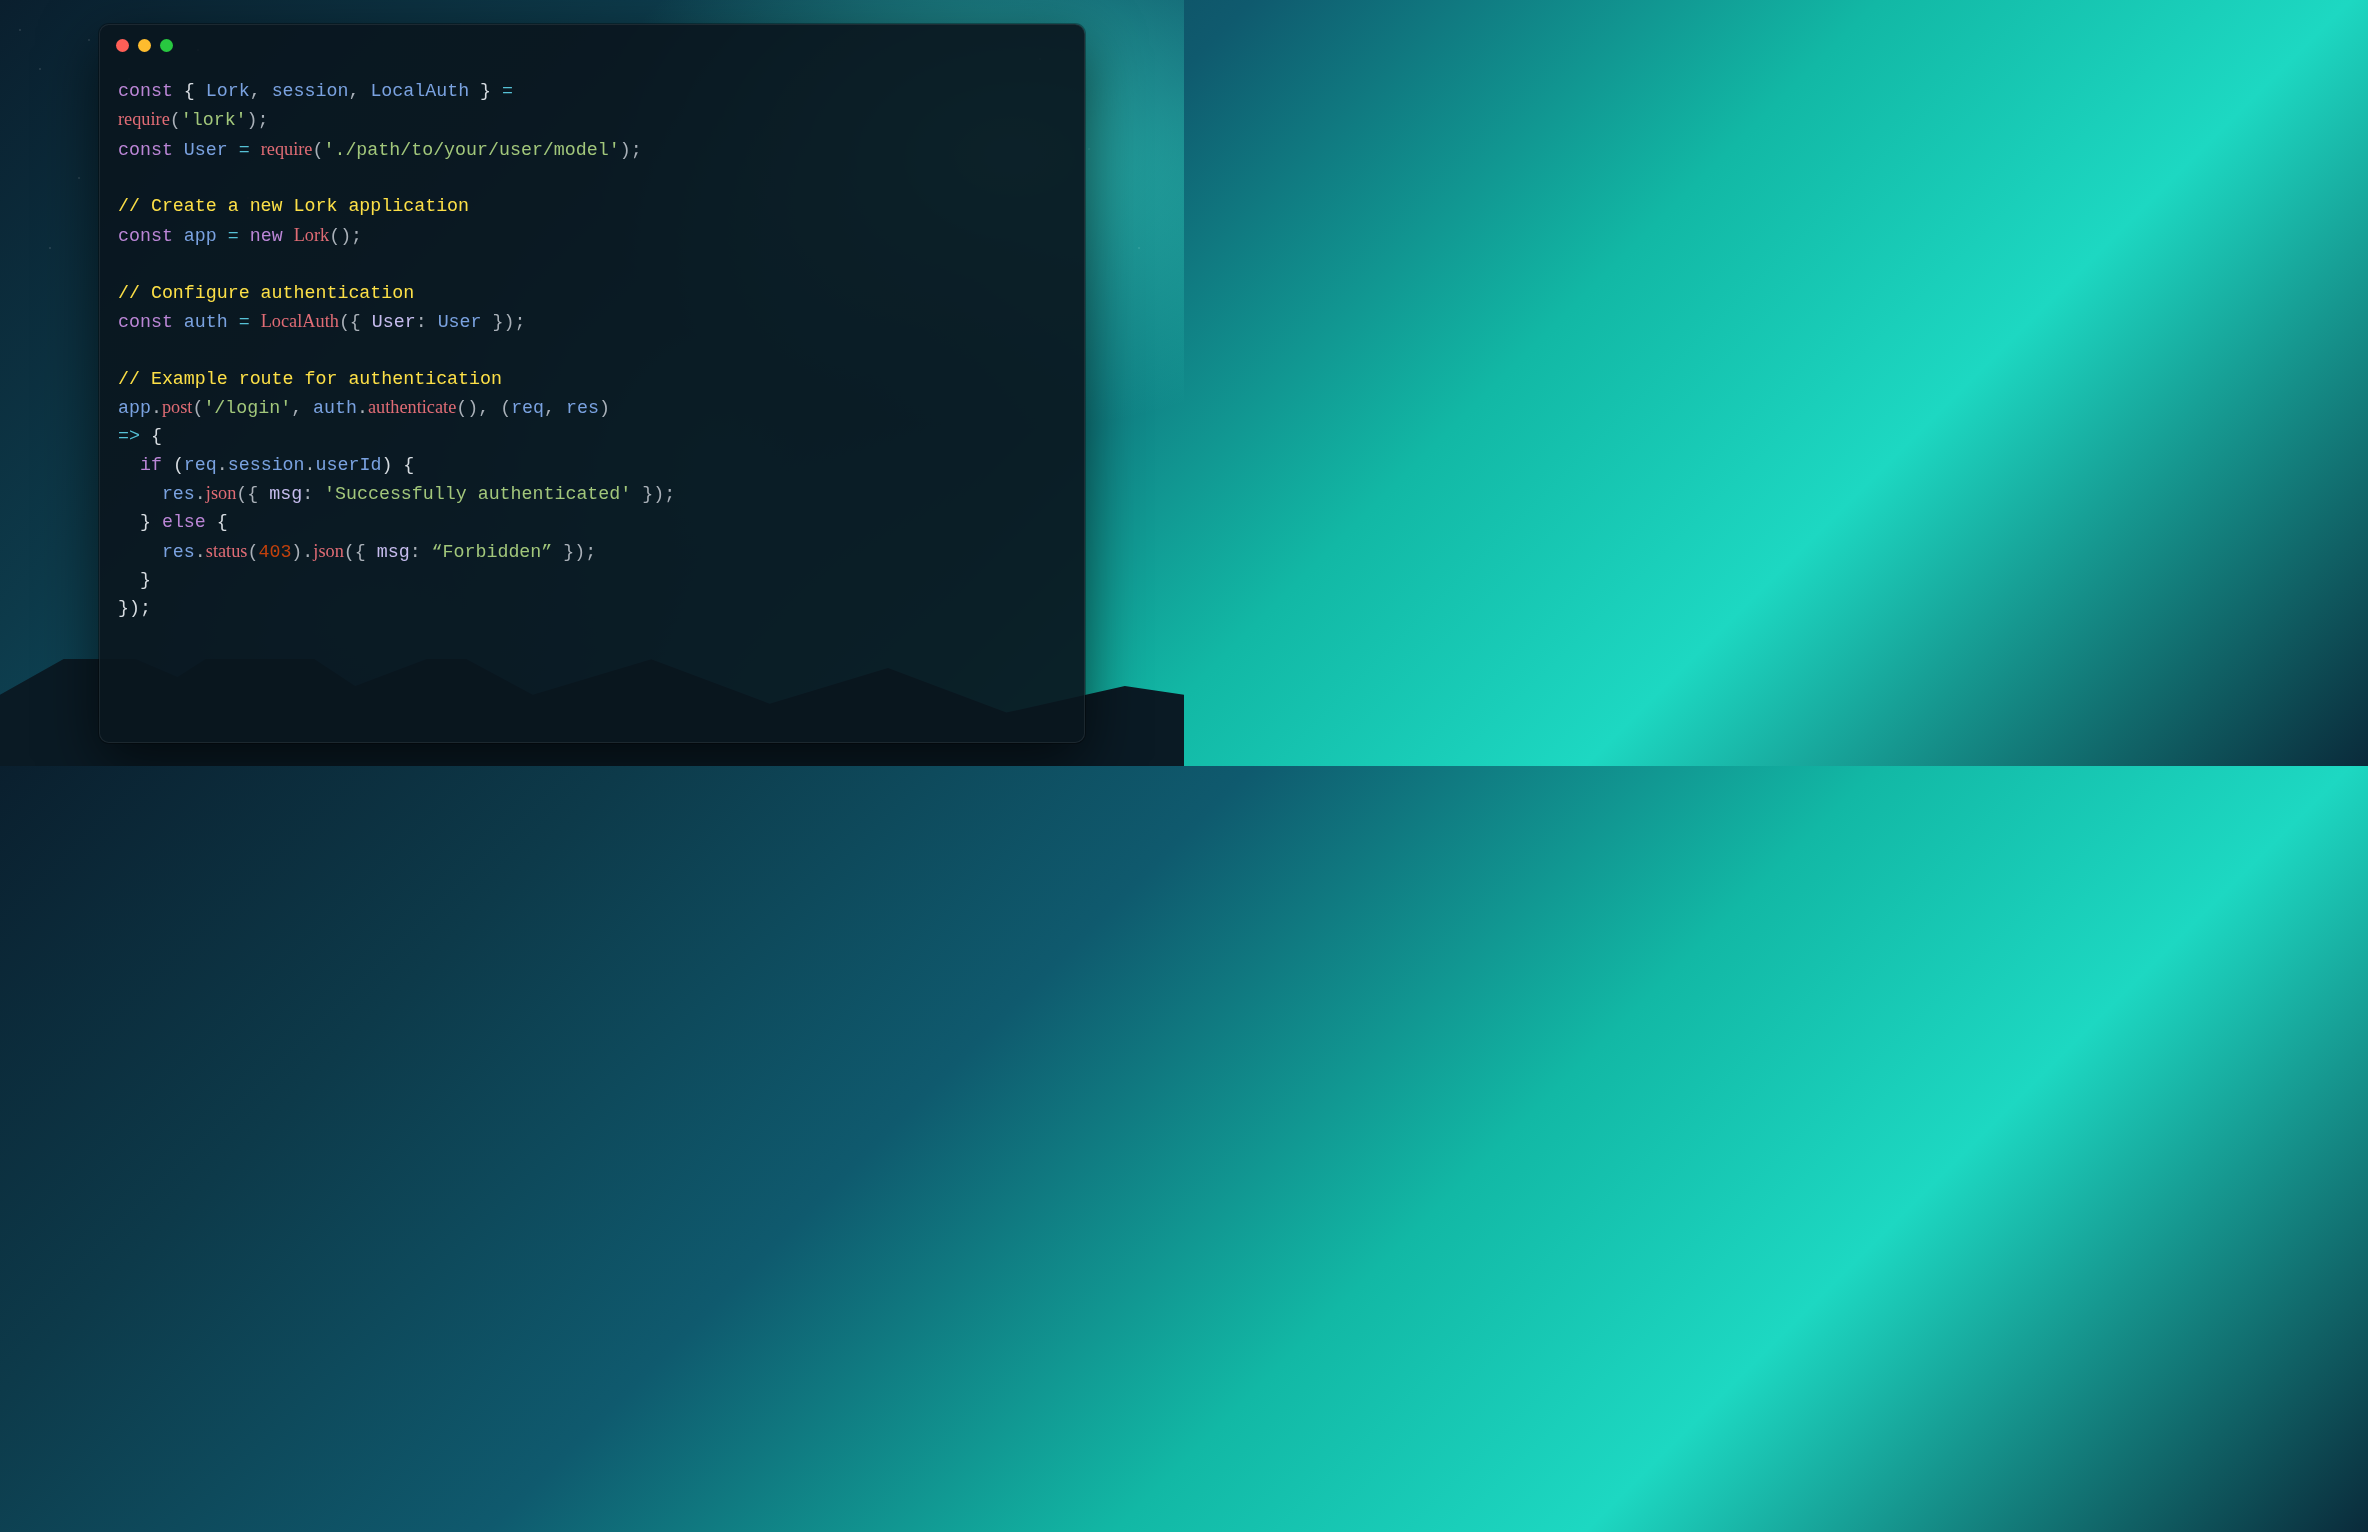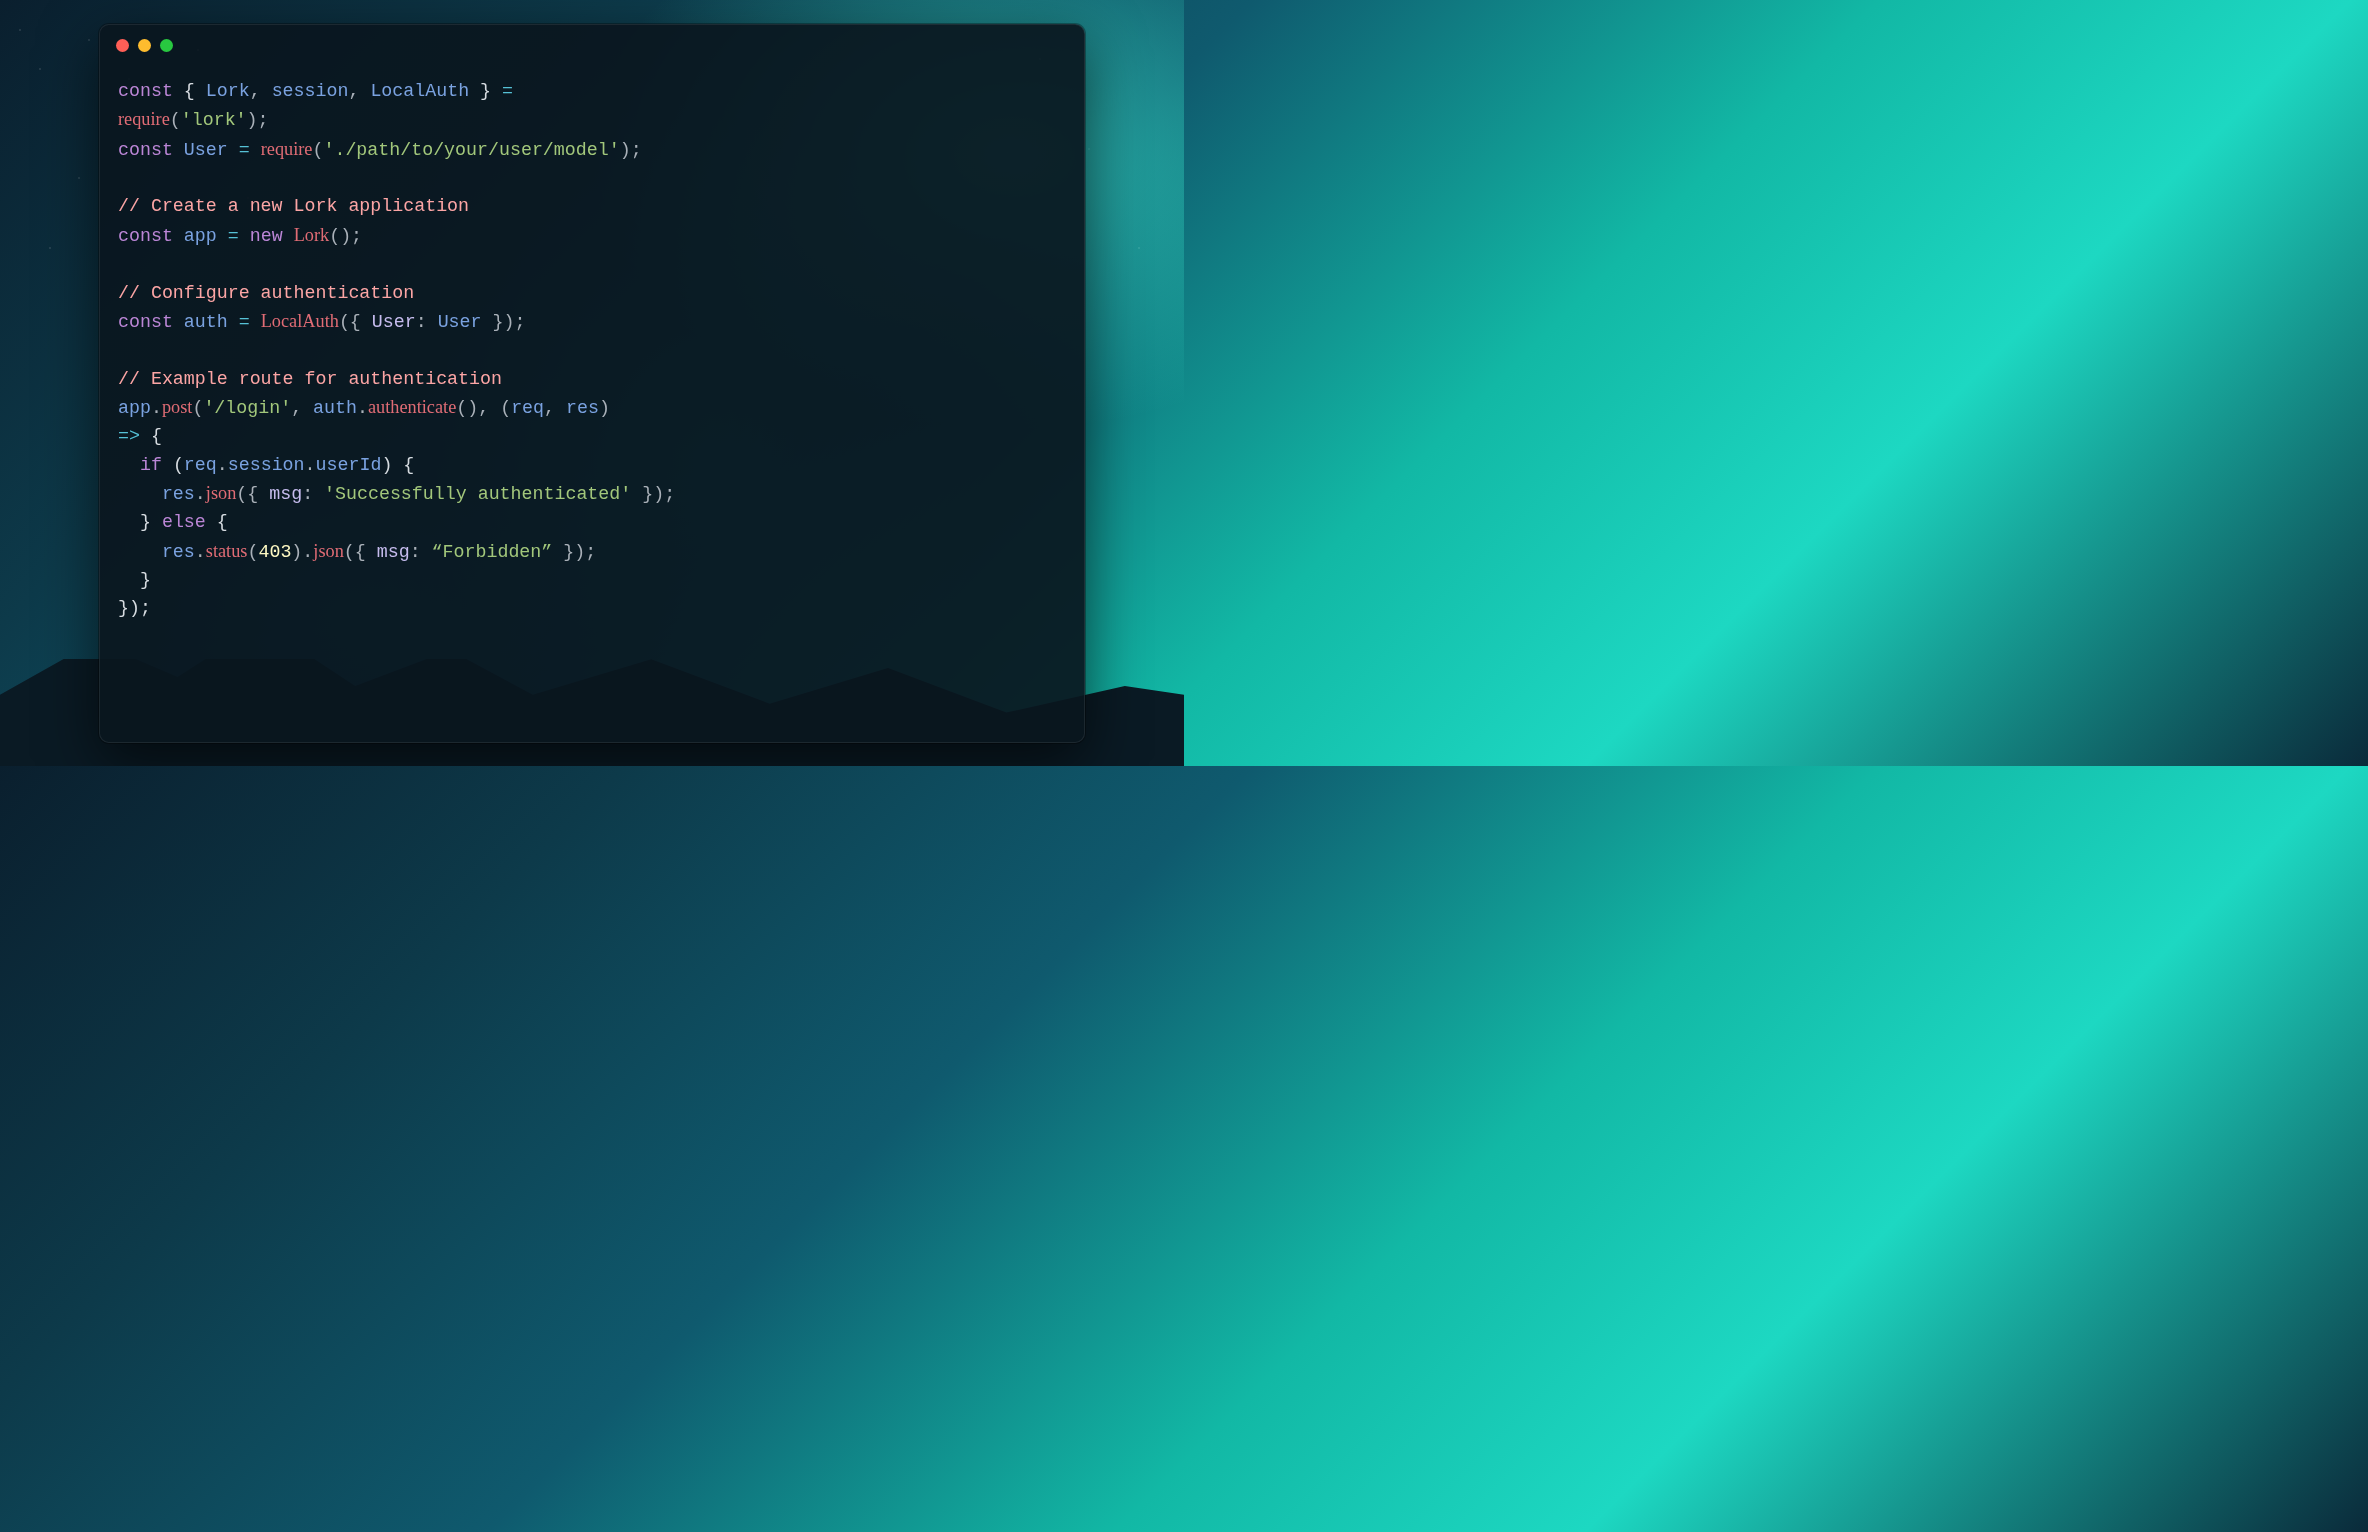--- a/index.html
+++ b/index.html
@@ -95,22 +95,22 @@
     word-break: break-word;
     color: #d0d6dc;
     font-family: ui-monospace, 'SF Mono', Menlo, Consolas, 'Liberation Mono', monospace;
   }
 
   .tok-kw { color: #bb86d6; }      
   .tok-ident { color: #7aa2e0; }  
   .tok-fn { color: #e06c75; font-family: Liberation Serif, serif; }      
   .tok-prop { color: #c6bcee; }    
   .tok-str { color: #a2c77b; }     
-  .tok-num { color: #fef9c3; }     
-  .tok-comment { color: #fca5a5; font-style: normal; }
+  .tok-num { color: #c2410c; }     
+  .tok-comment { color: #fde047; font-style: normal; }
   .tok-punc { color: #a9b0b8; }
   .tok-op { color: #56c1d6; }      
   .tok-white { color: #d6dbe0; }
 
 </style>
 </head>
 <body>
 
 <div class="bg-stars"></div>
 <div class="aurora"></div>

